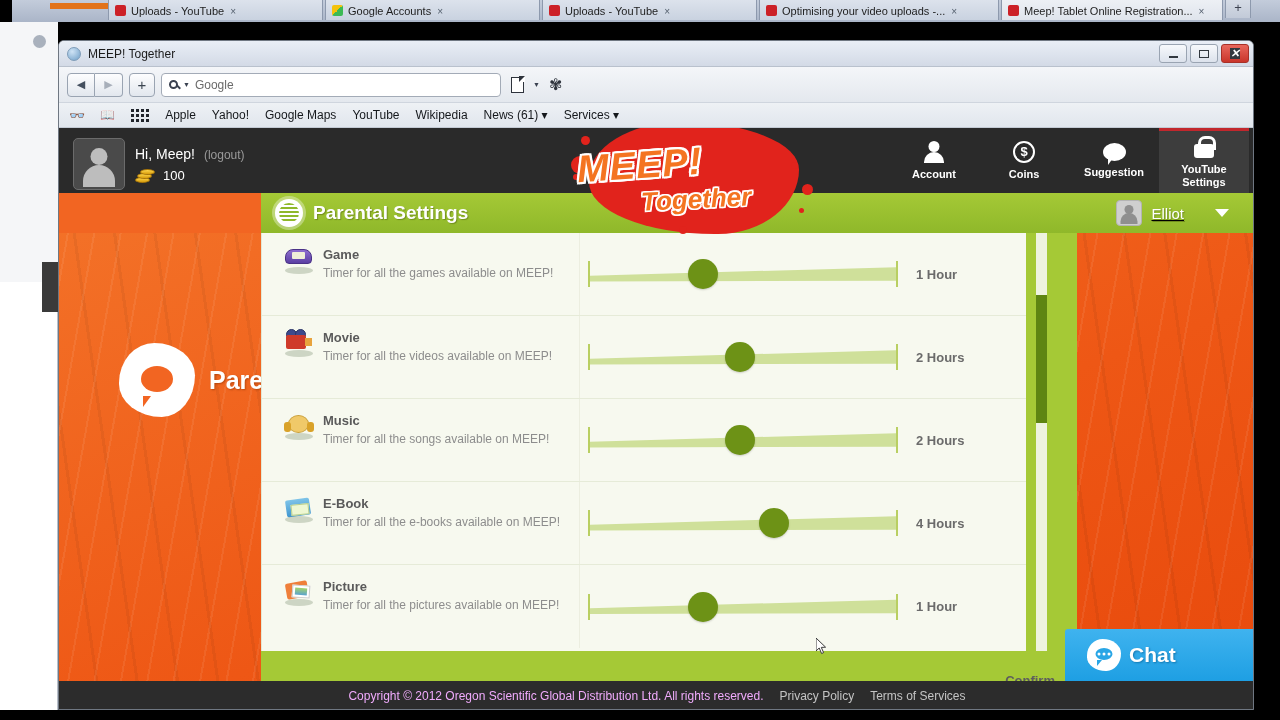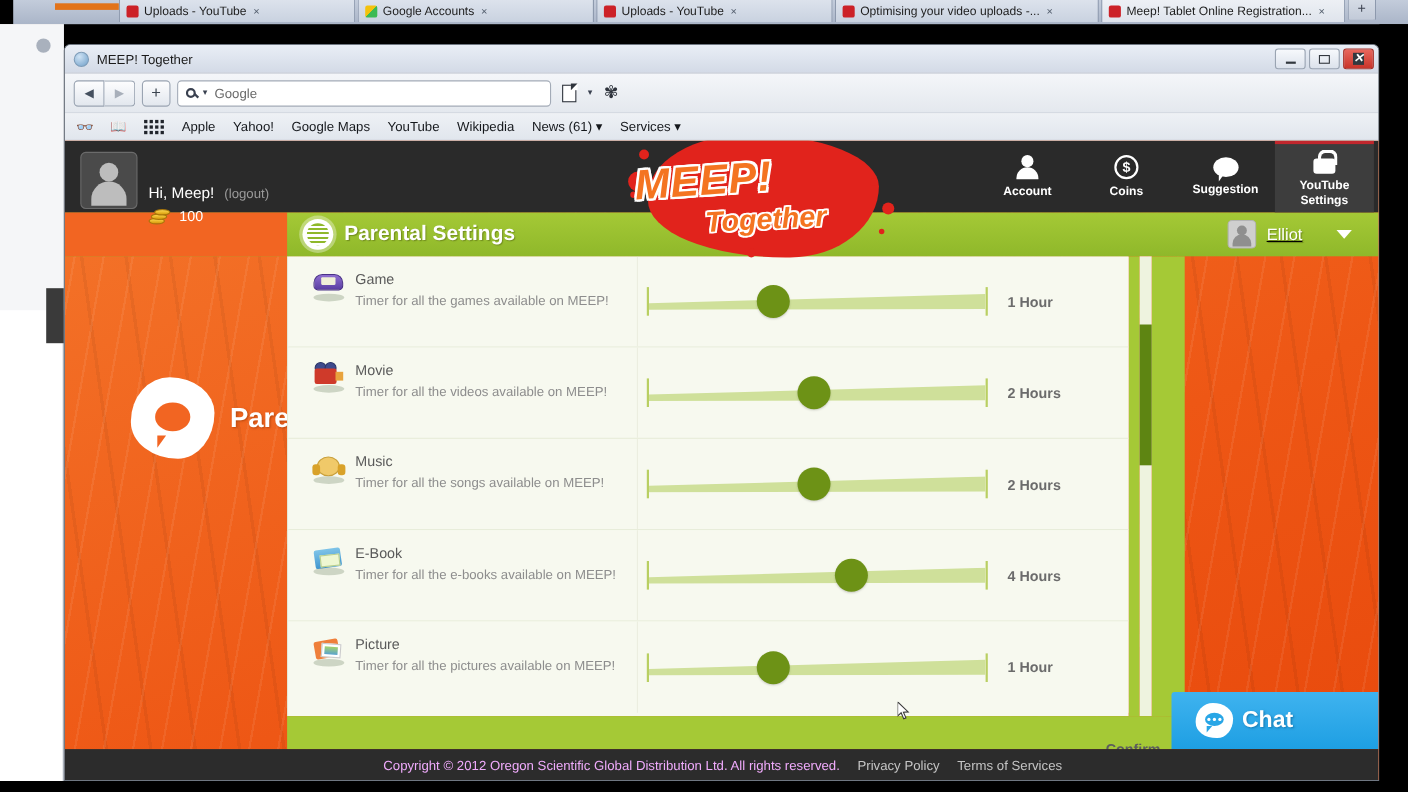--- a/index.html
+++ b/index.html
@@ -178,21 +178,21 @@
     border: 1px solid #6b6b6b; position: relative; overflow: hidden;
   }
   .avatar-lg::before {
     content: ""; position: absolute; top: 9px; left: 50%; transform: translateX(-50%);
     width: 17px; height: 17px; border-radius: 50%; background: #bdbdbd;
   }
   .avatar-lg::after {
     content: ""; position: absolute; bottom: 2px; left: 50%; transform: translateX(-50%);
     width: 32px; height: 22px; border-radius: 16px 16px 0 0; background: #bdbdbd;
   }
-  .greet-row { display: flex; align-items: baseline; gap: 9px; padding-top: 8px; margin-top: 21px; }
+  .greet-row { display: flex; align-items: baseline; gap: 9px; padding-top: 8px; }
   .greet { font-size: 14px; color: #fff; }
   .logout { font-size: 12px; color: #9a9a9a; }
   .coins-row { display: flex; align-items: center; gap: 6px; margin-top: 6px; }
   .coin-stack {
     width: 22px; height: 15px; position: relative;
   }
   .coin-stack i {
     position: absolute; width: 15px; height: 6px; border-radius: 50%;
     background: linear-gradient(#ffd84d,#d79c0c); border: 1px solid #a8760a;
   }
@@ -414,21 +414,21 @@
   }
   .ic-pic .ph {
     position: absolute; top: 7px; left: 8px; width: 18px; height: 13px;
     background: #fff; border: 1px solid #cbcbcb; transform: rotate(4deg);
   }
   .ic-pic .ph::after {
     content: ""; position: absolute; inset: 2px; background: linear-gradient(#a4d36b,#5aa3cf);
   }
 
   .row-text { padding-top: 1px; }
-  .row-title { font-size: 13px; font-weight: normal; color: #5a5a5a; }
+  .row-title { font-size: 13px; font-weight: bold; color: #5a5a5a; }
   .row-desc { font-size: 12px; color: #8d8d8d; margin-top: 3px; }
 
   .row-right {
     flex: 1; display: flex; align-items: center; padding: 0 10px 0 8px;
   }
   .slider {
     position: relative; width: 310px; height: 34px; flex: 0 0 auto;
   }
   .slider .cap-l, .slider .cap-r {
     position: absolute; width: 2px; background: #b9cf62; top: 4px; bottom: 4px;

